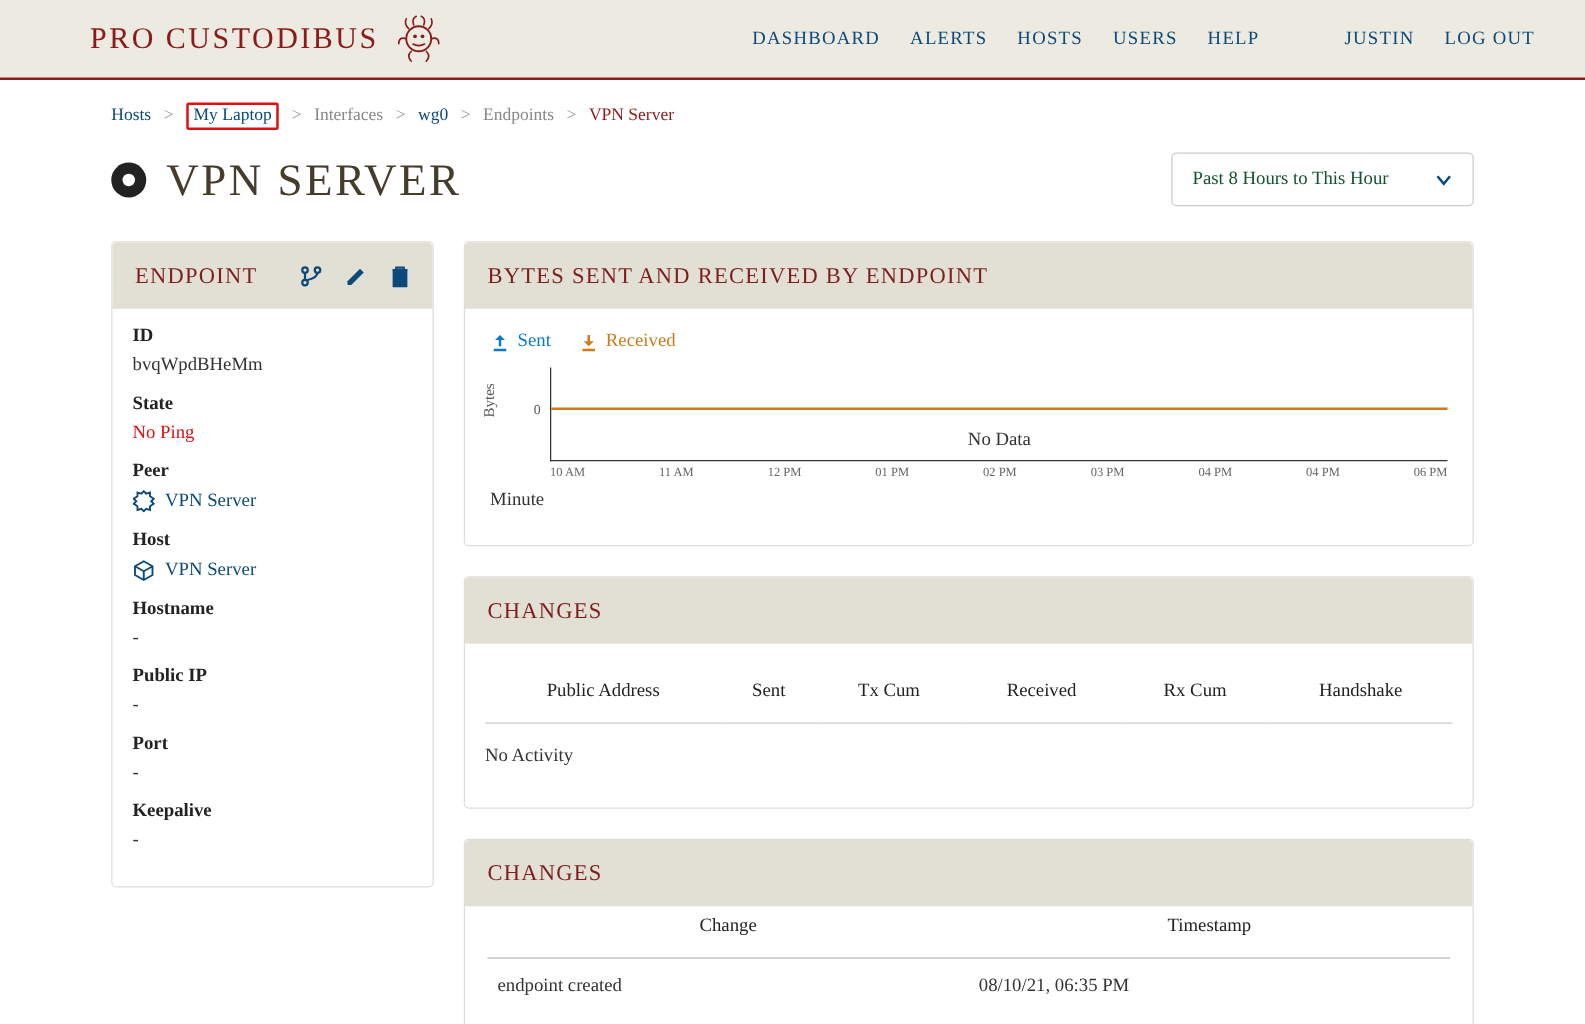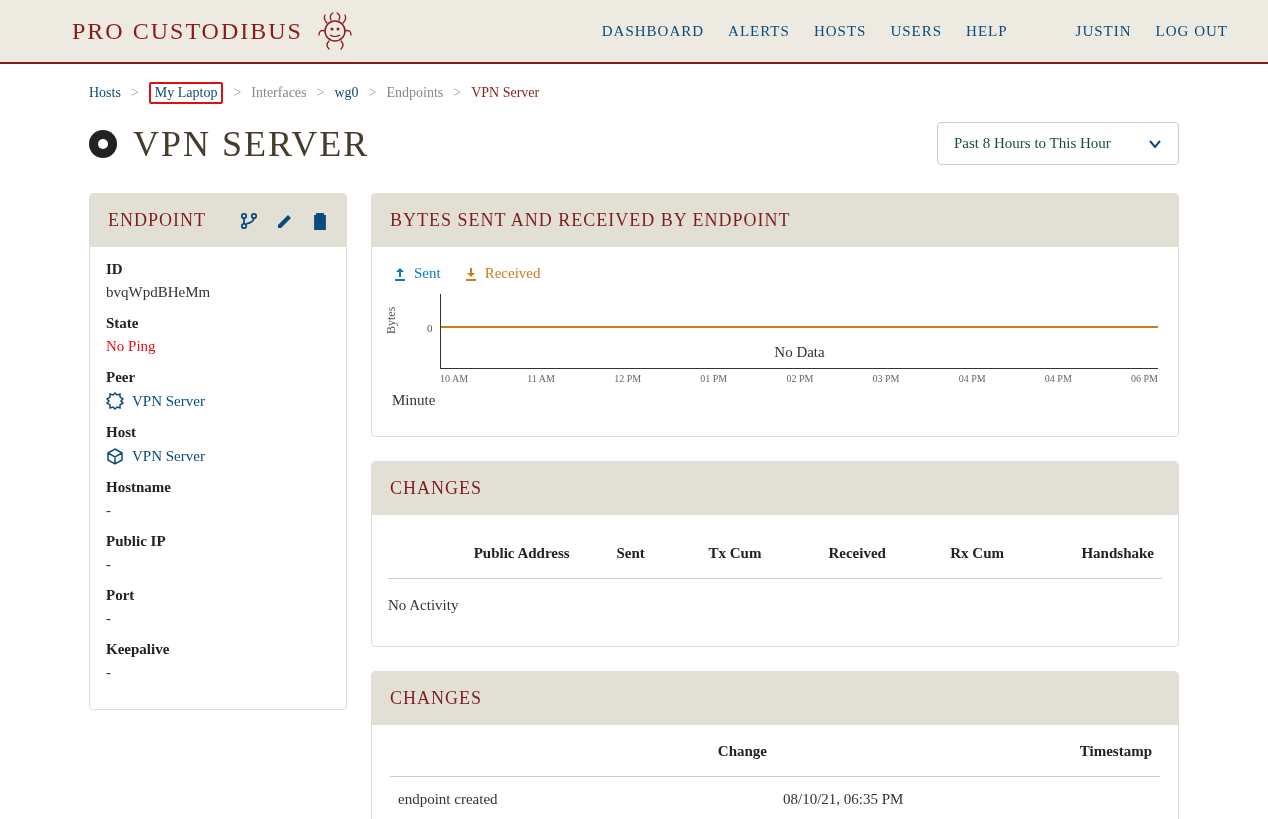--- a/index.html
+++ b/index.html
@@ -175,30 +175,30 @@
   margin-left: 48px;
   display: flex;
   justify-content: space-between;
   font-size: 10px;
   color: #666;
   padding-top: 4px;
 }
 .xlabel { text-align: left; margin-top: 8px; font-size: 15px; color: #333; }
 table { width: 100%; border-collapse: collapse; }
 thead th {
-  text-align: right;
-  font-weight: bold;
+  text-align: center;
+  font-weight: normal;
   padding: 16px 8px;
   border-bottom: 1px solid #ccc;
   color: #222;
 }
 tbody td { padding: 14px 8px; color: #333; }
 .noact { text-align: left; padding: 18px 0; color: #333; }
 .changes-body { padding: 0 18px 18px; }
-.changes-body thead th { padding-top: 18px; }
+.changes-body thead th { padding-top: 8px; }
 svg { display: block; }
 </style>
 </head>
 <body>
 
 <div class="topbar">
   <div class="brand">
     <span class="brand-text">PRO CUSTODIBUS</span>
     <span class="brand-logo">
       <svg viewBox="0 0 40 40" width="40" height="40">

